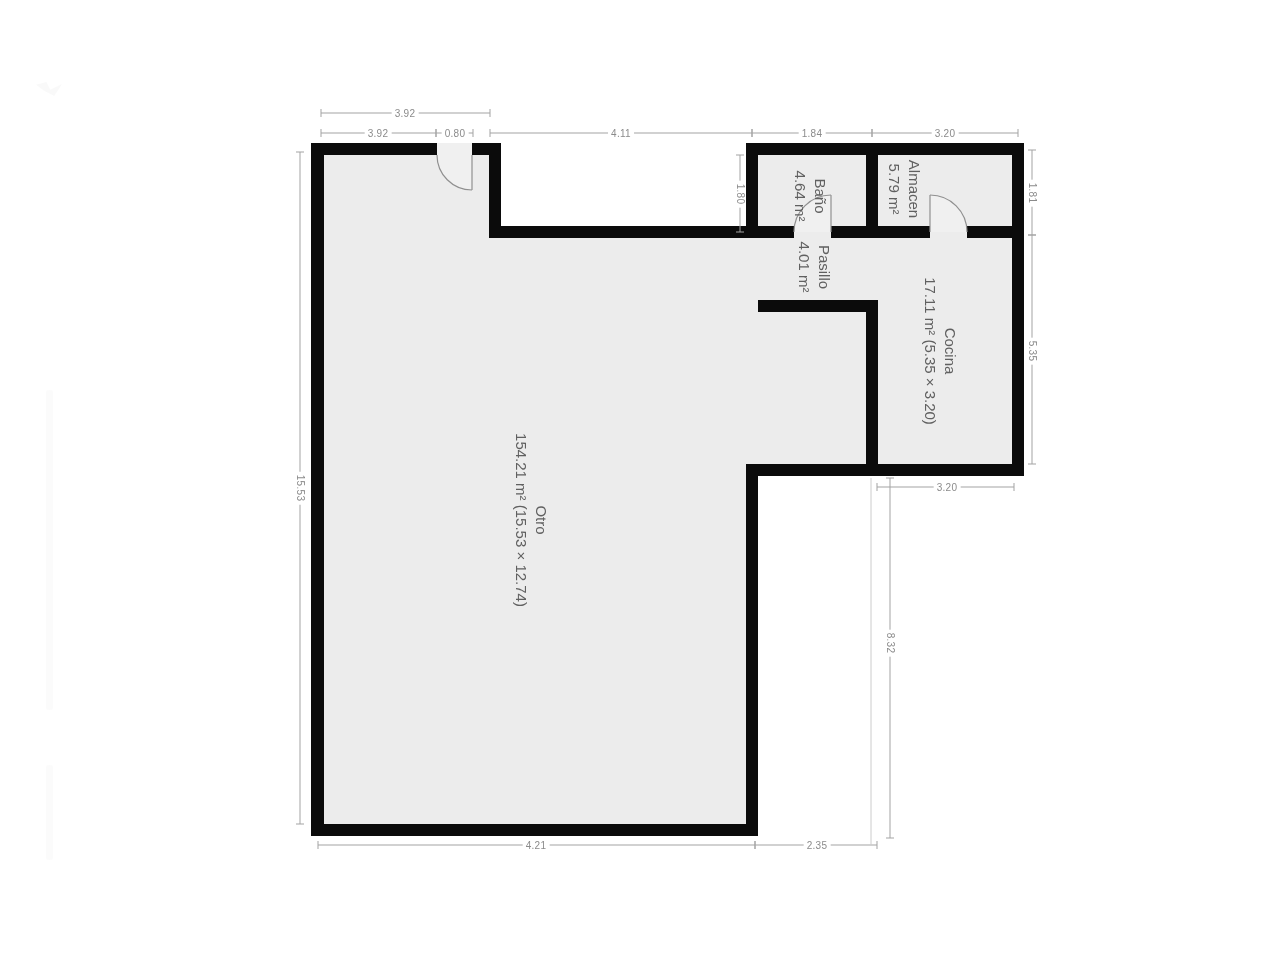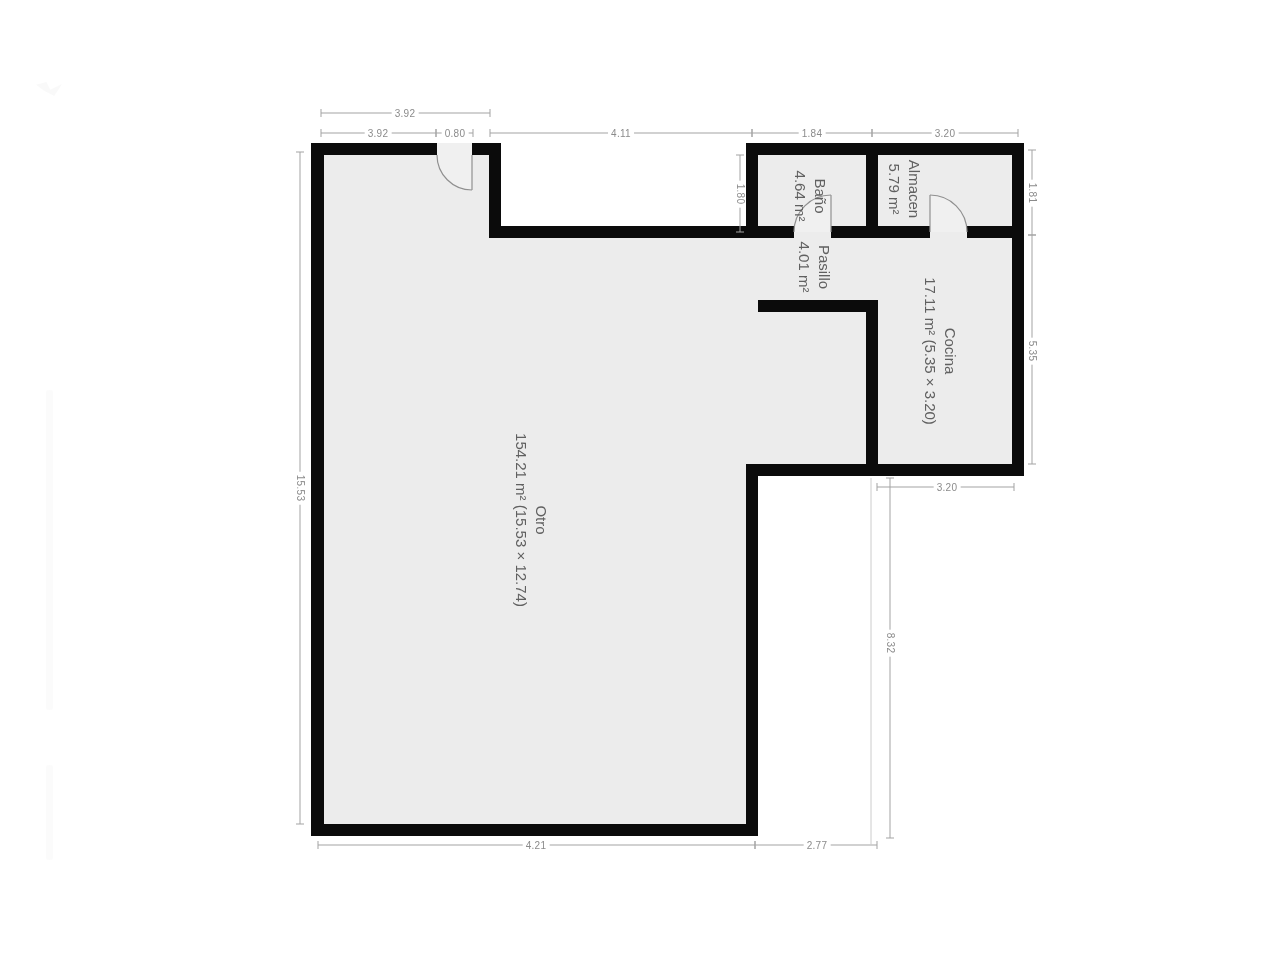--- a/index.html
+++ b/index.html
@@ -142,15 +142,15 @@
   <div class="dlab" style="left:621px;top:133px">4.11</div>
   <div class="dlab" style="left:812px;top:133px">1.84</div>
   <div class="dlab" style="left:945px;top:133px">3.20</div>
   <div class="dlab v" style="left:300px;top:488px">15.53</div>
   <div class="dlab v" style="left:740px;top:194px">1.80</div>
   <div class="dlab v" style="left:1032px;top:193px">1.81</div>
   <div class="dlab v" style="left:1032px;top:351px">5.35</div>
   <div class="dlab" style="left:947px;top:487px">3.20</div>
   <div class="dlab v" style="left:890px;top:643px">8.32</div>
   <div class="dlab" style="left:536px;top:845px">4.21</div>
-  <div class="dlab" style="left:817px;top:845px">2.77</div>
+  <div class="dlab" style="left:817px;top:845px">2.35</div>
 
 </div>
 
 </body></html>

